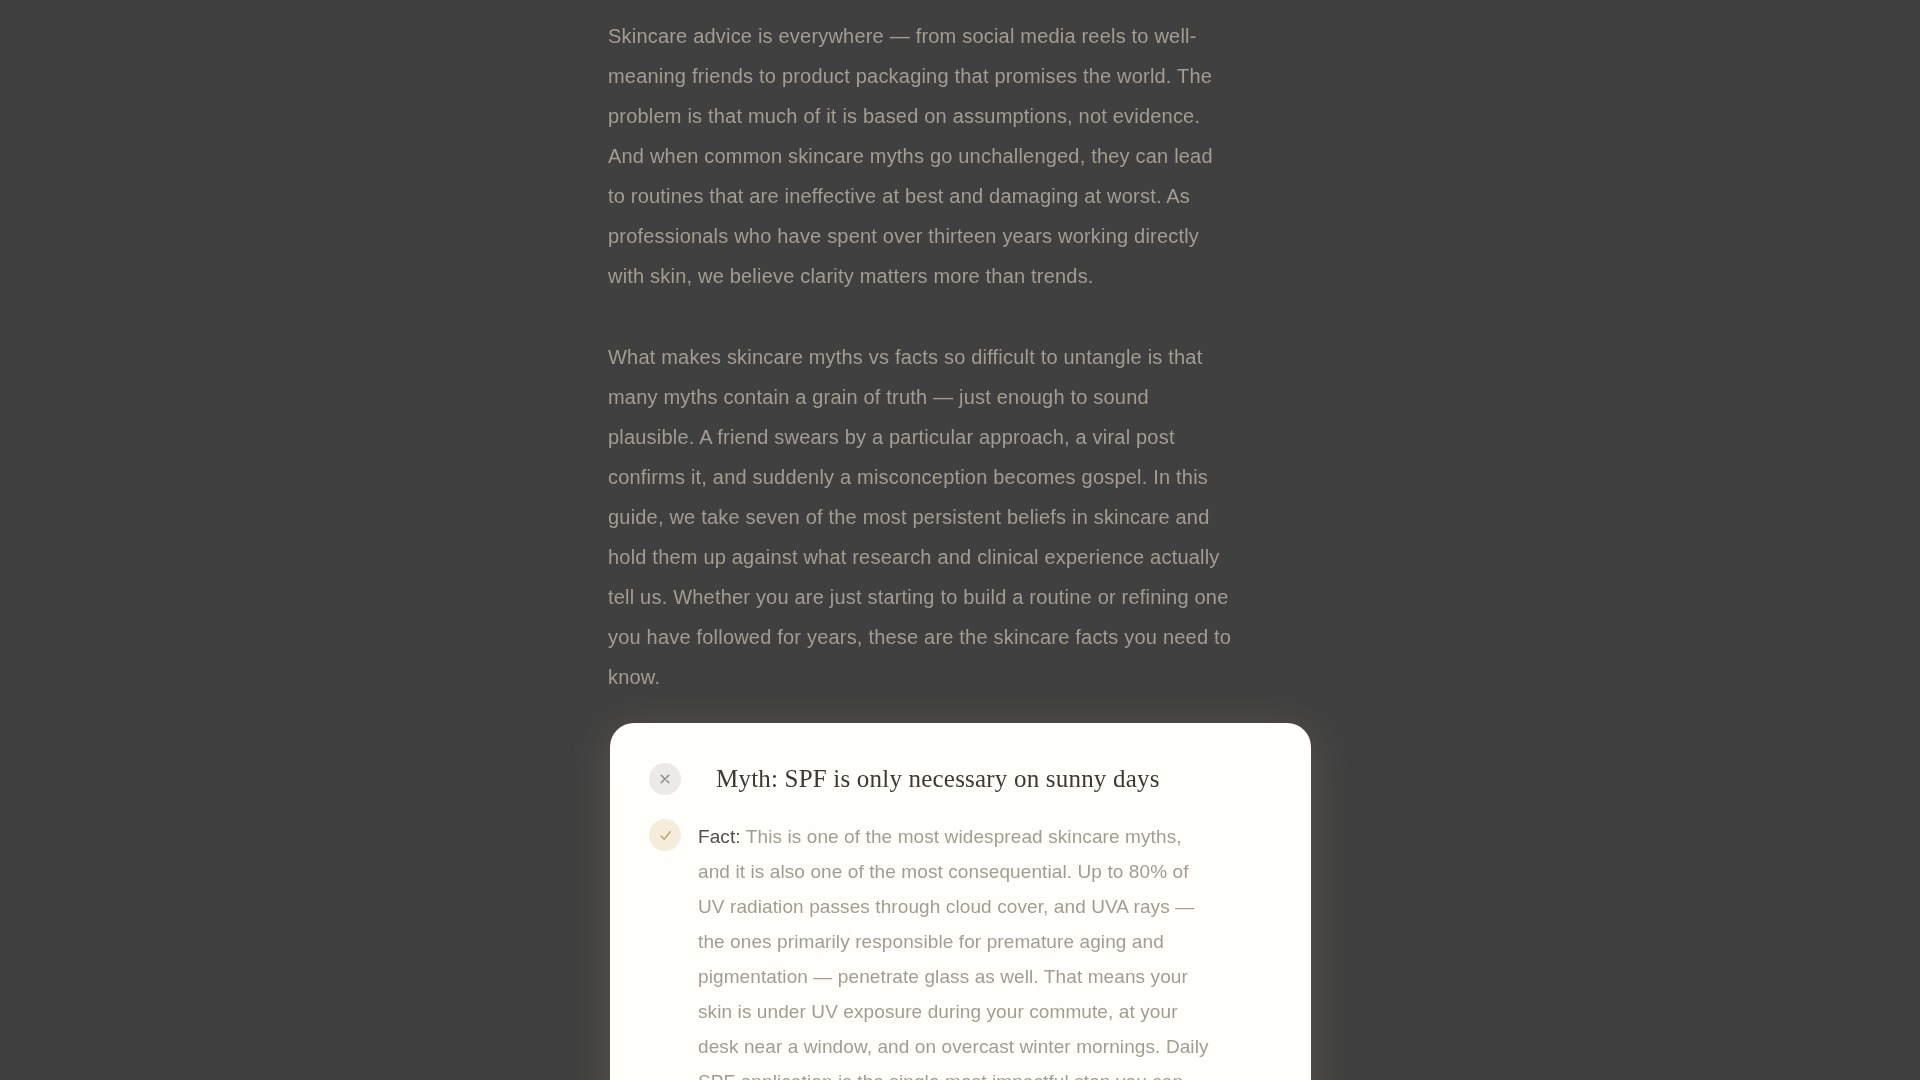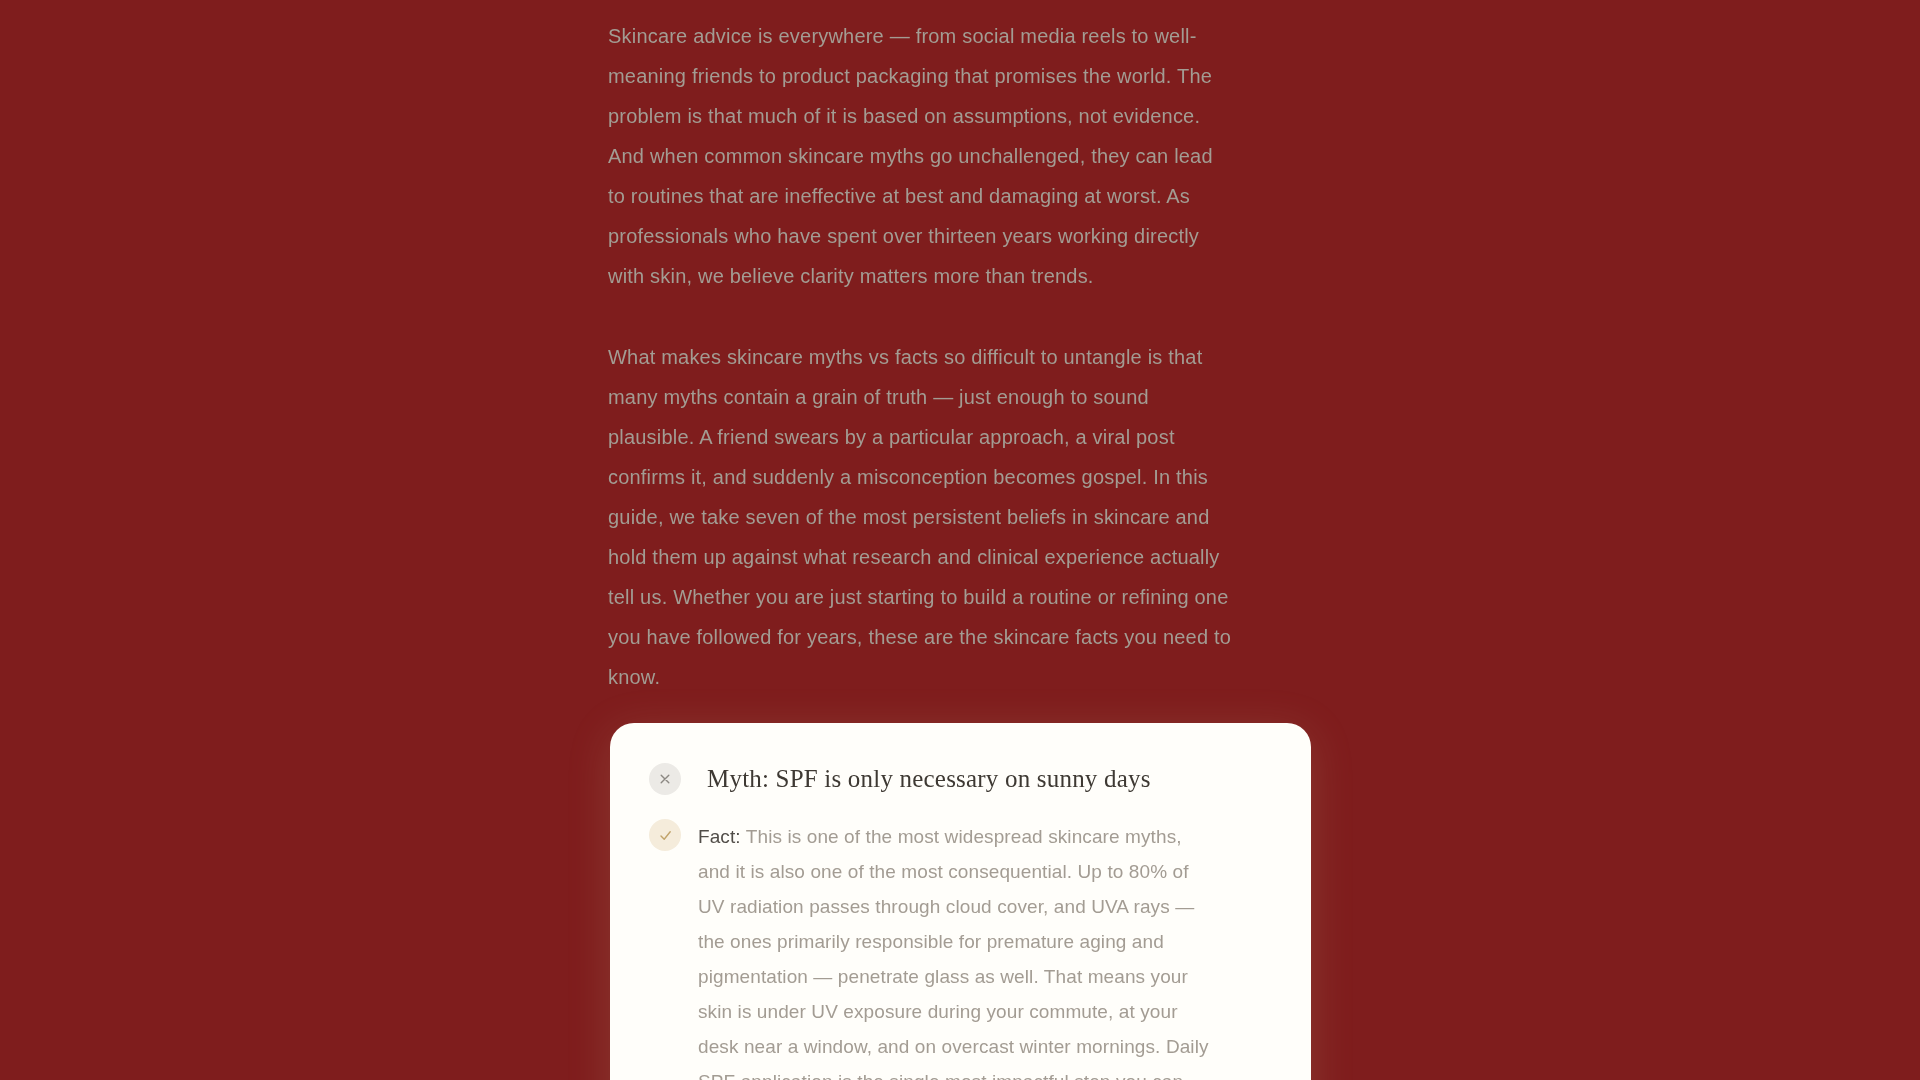--- a/index.html
+++ b/index.html
@@ -8,21 +8,21 @@
     width: 1920px;
     height: 1080px;
     overflow: hidden;
     background: #FBF6EE;
     font-family: "Liberation Sans", sans-serif;
   }
   .page {
     position: relative;
     width: 1920px;
     height: 1080px;
-    background: #7f1d1d;
+    background: #404040;
   }
   .article {
     position: absolute;
     left: 608px;
     top: 16px;
     width: 710px;
   }
   .para {
     white-space: pre;
     font-size: 20px;
@@ -39,21 +39,21 @@
     height: 480px;
     box-sizing: border-box;
     background: #FFFEFA;
     border-radius: 24px;
     box-shadow: 0 8px 44px rgba(196, 170, 132, 0.20);
     padding: 40px 40px 40px 39px;
   }
   .myth-row {
     display: flex;
     align-items: center;
-    gap: 26px;
+    gap: 35px;
   }
   .fact-row {
     display: flex;
     align-items: flex-start;
     gap: 17px;
     margin-top: 24px;
   }
   .icon-circle {
     width: 32px;
     height: 32px;

